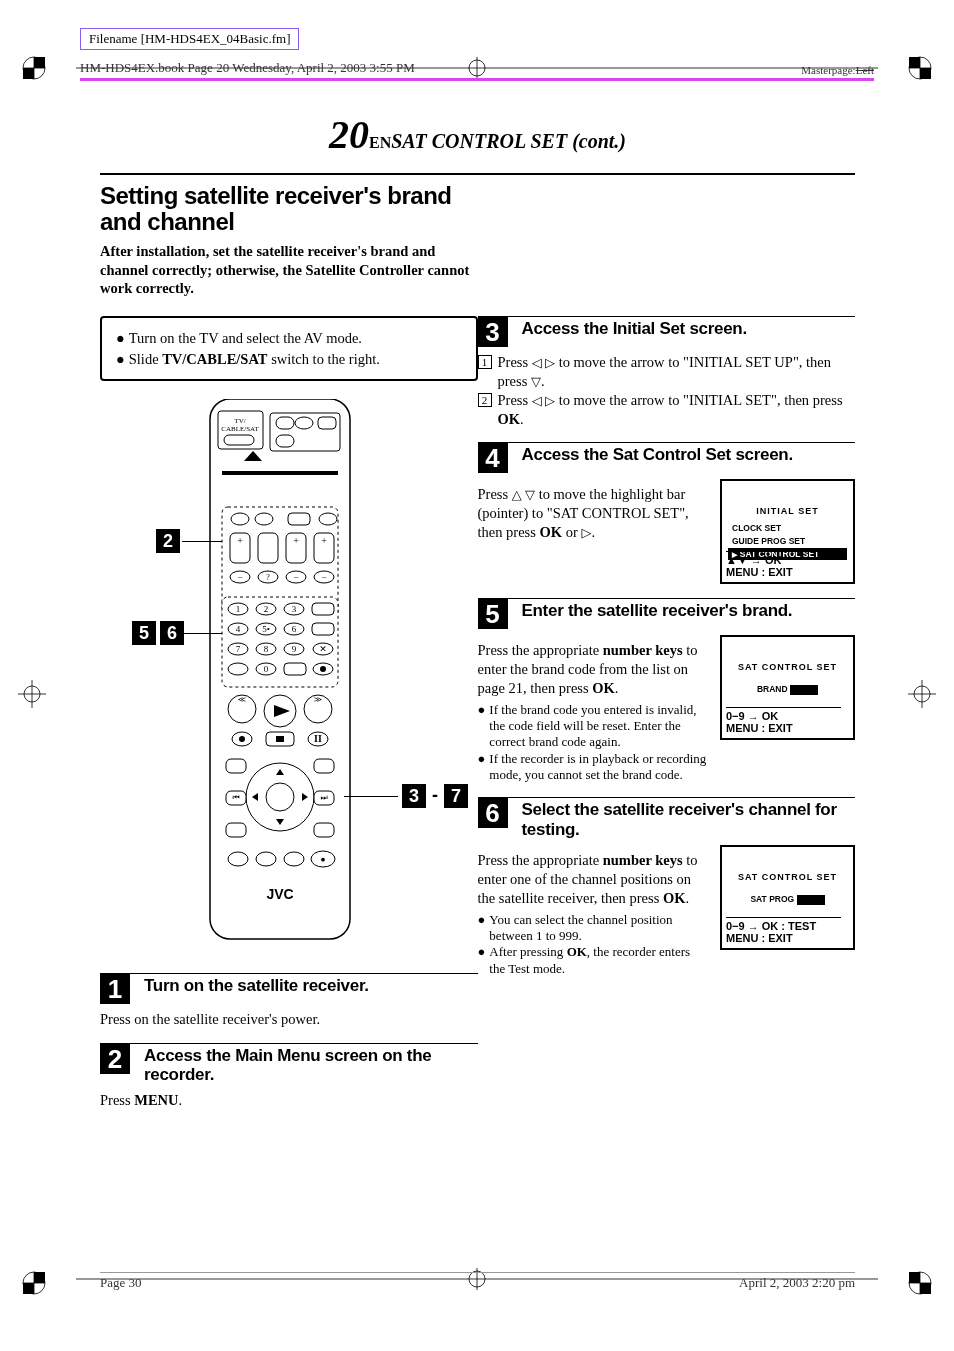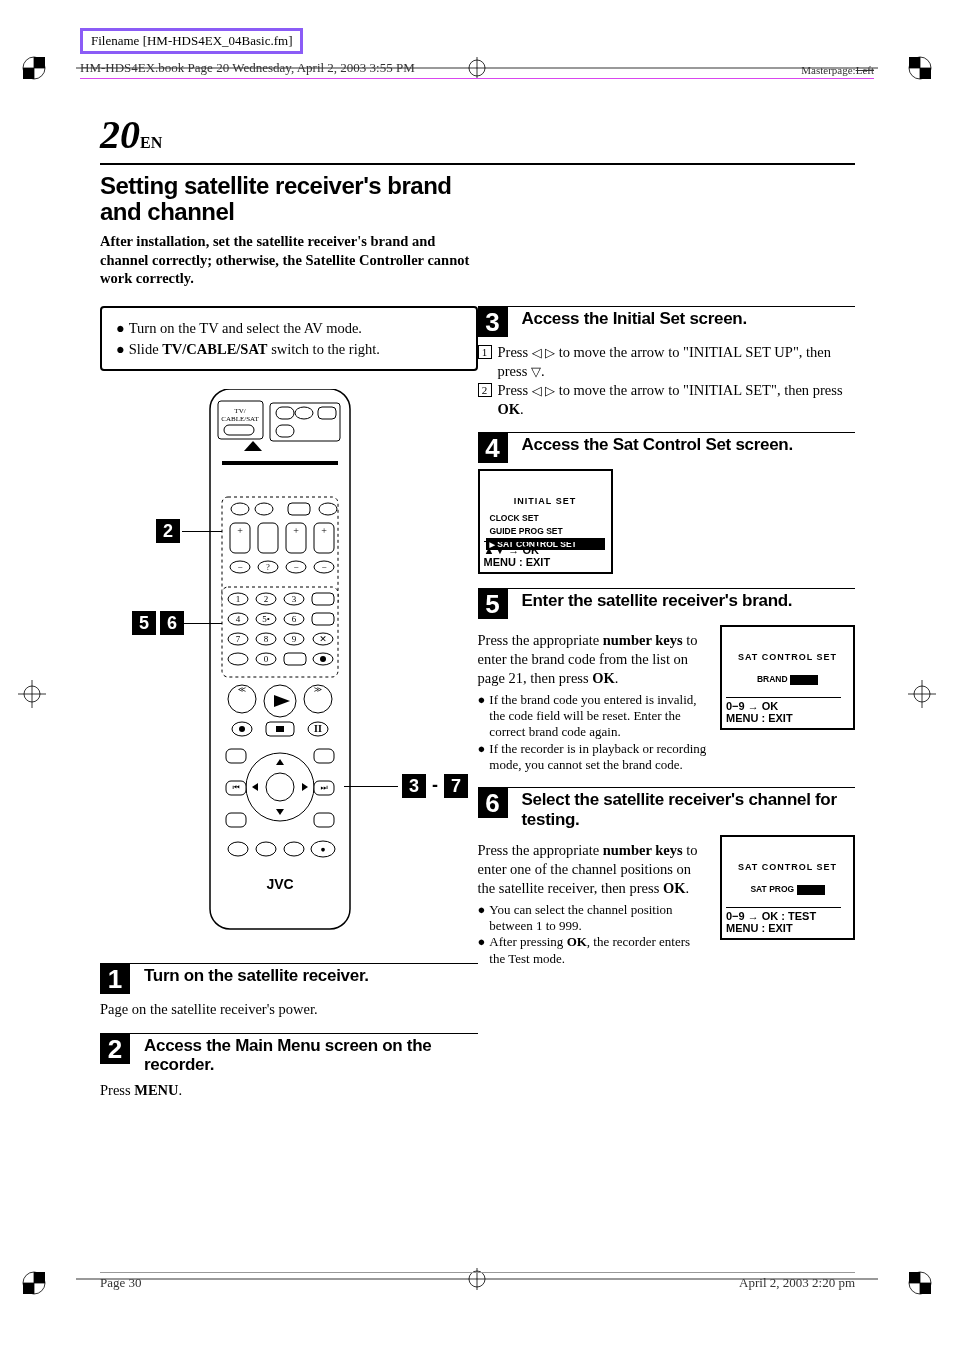--- a/index.html
+++ b/index.html
@@ -28,53 +28,53 @@
   .crop-mark.ml { top: 680px; left: 18px; }
   .crop-mark.mr { top: 680px; right: 18px; }
   .crop-mark.bl { bottom: 54px; left: 20px; }
   .crop-mark.br { bottom: 54px; right: 20px; }
   .crop-mark svg { width: 28px; height: 28px; }
 
   .filename-box {
     position: absolute;
     top: 28px;
     left: 80px;
-    border: 3px solid #8b5cf6;
+    border: 1px solid #8b5cf6;
     padding: 2px 8px;
     font-size: 13px;
   }
   .header-line {
     position: absolute;
     top: 60px;
     left: 80px;
     right: 80px;
-    border-bottom: 1px solid #d946ef;
+    border-bottom: 3px solid #d946ef;
     display: flex;
     justify-content: space-between;
     align-items: flex-end;
     padding-bottom: 2px;
     font-size: 13px;
     color: #333;
   }
   .masterpage { font-size: 11px; }
   .masterpage s { text-decoration: line-through; }
 
   .page-content {
     position: absolute;
     top: 115px;
     left: 100px;
     width: 755px;
   }
 
   .title-row {
     border-bottom: 2px solid #000;
     display: flex;
-    justify-content: flex-start;
+    justify-content: center;
     align-items: baseline;
-    padding-bottom: 8px;
+    padding-bottom: 18px;
   }
   .page-num {
     font-style: italic;
     font-weight: bold;
     font-size: 40px;
     line-height: 1;
   }
   .page-num .en {
     font-size: 16px;
     font-style: normal;
@@ -363,20 +363,21 @@
     <span>Masterpage:</span><s>Left</s>
   </span>
 </div>
 
 <div class="page-content">
 
   <div class="title-row">
     <div class="page-num">
       <span>20</span><span class="en">EN</span>
     </div>
+    <div class="section-title">SAT CONTROL SET (cont.)</div>
   </div>
 
   <div class="columns">
 
     <div class="col">
       <div class="main-heading">Setting satellite receiver's brand and channel</div>
       <div class="body-text">After installation, set the satellite receiver's brand and channel correctly; otherwise, the Satellite Controller cannot work correctly.</div>
 
       <div class="prep-box">
         <div class="item">
@@ -514,21 +515,21 @@
             <div class="cb">7</div>
         </div>
         <div class="callout-line" style="top:397px; left:244px; width:54px;"></div>
       </div>
 
       <div class="step-block">
         <div class="step-header">
           <div class="step-num">1</div>
           <div class="step-title">Turn on the satellite receiver.</div>
         </div>
-        <div class="step-body">Page on the satellite receiver's power.</div>
+        <div class="step-body">Press on the satellite receiver's power.</div>
       </div>
 
       <div class="step-block">
         <div class="step-header">
           <div class="step-num">2</div>
           <div class="step-title">Access the Main Menu screen on the recorder.</div>
         </div>
         <div class="step-body">
           <span>Press </span><b>MENU</b><span>.</span>
         </div>
@@ -553,20 +554,23 @@
           </div>
         </div>
       </div>
 
       <div class="step-block">
         <div class="step-header">
           <div class="step-num">4</div>
           <div class="step-title">Access the Sat Control Set screen.</div>
         </div>
         <div class="step-flex" style="margin-top:6px;">
+          <div class="text step-body">
+            <span>Press </span><span class="tri">△&nbsp;▽</span><span> to move the highlight bar (pointer) to "SAT CONTROL SET", then press </span><b>OK</b><span> or </span><span class="tri">▷</span><span>.</span>
+          </div>
           <div class="screen-box">
             <div class="hdr">INITIAL SET</div>
             <div class="menu-line">CLOCK SET</div>
             <div class="menu-line">GUIDE PROG SET</div>
             <div class="menu-line hilite"><span style="font-size:7px;">▶</span> <span>SAT CONTROL SET</span></div>
             <div class="footer">
               <div>▲▼ → OK</div>
               <div>MENU : EXIT</div>
             </div>
           </div>

